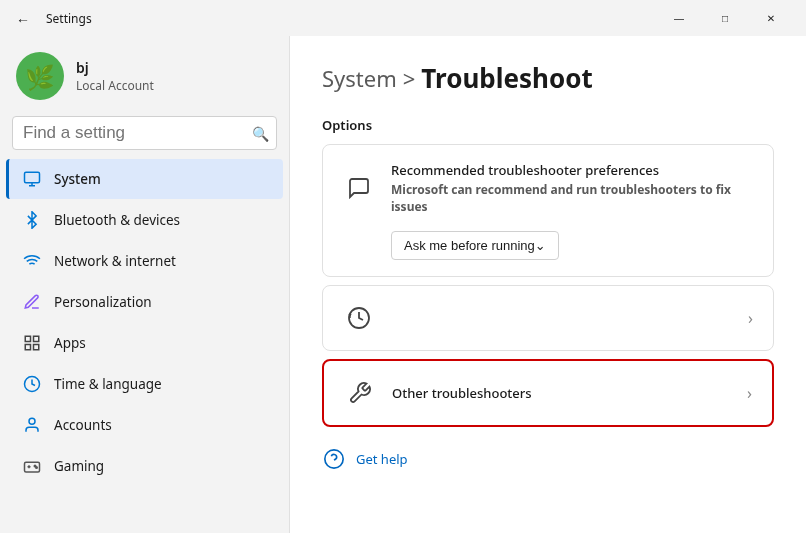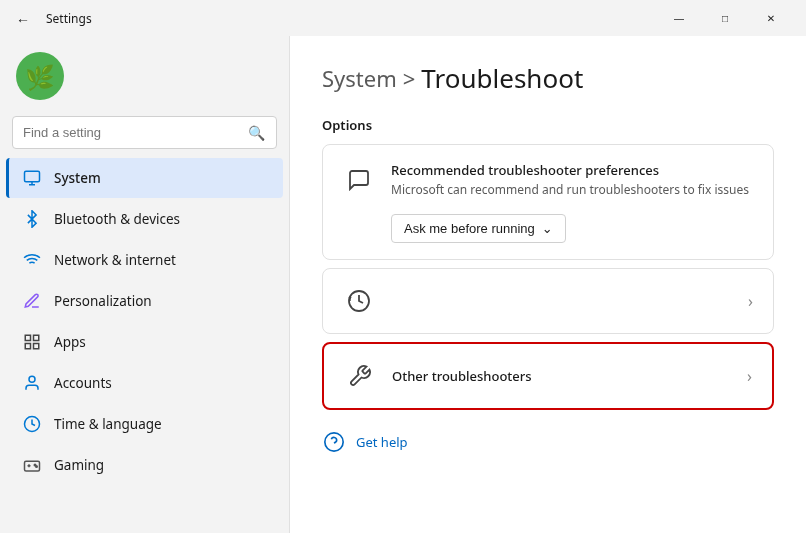--- a/index.html
+++ b/index.html
@@ -117,21 +117,21 @@
       background: white;
       border: 1px solid #d0d0d0;
       border-radius: 4px;
       padding: 6px 10px;
       gap: 8px;
     }
     .search-input {
       border: none;
       outline: none;
       flex: 1;
-      font-size: 13px;
+      font-size: 17px;
       color: #a16207;
       background: transparent;
     }
     .search-icon-svg {
       color: #5a5a5a;
       font-size: 14px;
     }
 
     
     .nav-list {
@@ -192,21 +192,21 @@
       font-size: 22px;
       color: #5a5a5a;
       font-weight: 400;
     }
     .breadcrumb-sep {
       font-size: 22px;
       color: #5a5a5a;
     }
     .breadcrumb-current {
       font-size: 26px;
-      font-weight: 400;
+      font-weight: 700;
       color: #1a1a1a;
     }
 
     .section-label {
       font-size: 13px;
       font-weight: 600;
       color: #1a1a1a;
       margin-bottom: 10px;
     }
 
@@ -241,31 +241,32 @@
     }
     .card-title {
       font-size: 13px;
       font-weight: 500;
       color: #1a1a1a;
     }
     .card-desc {
       font-size: 12px;
       color: #5a5a5a;
       margin-top: 2px;
+      font-weight: bold;
     }
 
     .card-action-row {
       padding: 0 20px 16px 68px;
       display: flex;
       gap: 8px;
     }
     .dropdown-btn {
       display: flex;
       align-items: center;
-      gap: 7px;
+      gap: 0;
       border: 1px solid #d0d0d0;
       background: white;
       padding: 6px 12px;
       border-radius: 4px;
       font-size: 13px;
       cursor: pointer;
       color: #1a1a1a;
     }
 
     .chevron-right {
@@ -323,20 +324,24 @@
 </div>
 
 <div class="app-body">
 
   <aside class="sidebar">
 
     <div class="user-profile">
       <div class="avatar">
         <span class="avatar-leaf">🌿</span>
       </div>
+      <div class="user-info">
+        <div class="user-name">bj</div>
+        <div class="user-type">Local Account</div>
+      </div>
     </div>
 
     <div class="search-box">
       <input class="search-input" type="text" placeholder="Find a setting" style="">
       <span class="search-icon-svg">🔍</span>
     </div>
 
     <ul class="nav-list">
       <li class="nav-item active">
         <span class="nav-icon system">
@@ -377,36 +382,36 @@
           <svg width="18" height="18" viewBox="0 0 24 24" fill="none" stroke="#444" stroke-width="2">
             <rect x="3" y="3" width="7" height="7"></rect>
               <rect x="14" y="3" width="7" height="7"></rect>
               <rect x="14" y="14" width="7" height="7"></rect>
               <rect x="3" y="14" width="7" height="7"></rect>
           </svg>
         </span>
         <span>Apps</span>
       </li>
       <li class="nav-item">
+        <span class="nav-icon time">
+          <svg width="18" height="18" viewBox="0 0 24 24" fill="none" stroke="#0078d4" stroke-width="2">
+            <circle cx="12" cy="12" r="10"></circle>
+              <polyline points="12 6 12 12 16 14"></polyline>
+          </svg>
+        </span>
+        <span>Time &amp; language</span>
+      </li>
+      <li class="nav-item">
         <span class="nav-icon accounts">
           <svg width="18" height="18" viewBox="0 0 24 24" fill="none" stroke="#0078d4" stroke-width="2">
             <path d="M20 21v-2a4 4 0 0 0-4-4H8a4 4 0 0 0-4 4v2"></path>
               <circle cx="12" cy="7" r="4"></circle>
           </svg>
         </span>
         <span>Accounts</span>
-      </li>
-      <li class="nav-item">
-        <span class="nav-icon time">
-          <svg width="18" height="18" viewBox="0 0 24 24" fill="none" stroke="#0078d4" stroke-width="2">
-            <circle cx="12" cy="12" r="10"></circle>
-              <polyline points="12 6 12 12 16 14"></polyline>
-          </svg>
-        </span>
-        <span>Time &amp; language</span>
       </li>
       <li class="nav-item">
         <span class="nav-icon gaming">
           <svg width="18" height="18" viewBox="0 0 24 24" fill="none" stroke="#555" stroke-width="2">
             <rect x="2" y="7" width="20" height="13" rx="2"></rect>
               <path d="M8 11v4M6 13h4"></path>
               <circle cx="16" cy="12" r="1"></circle>
               <circle cx="18" cy="14" r="1"></circle>
           </svg>
         </span>

